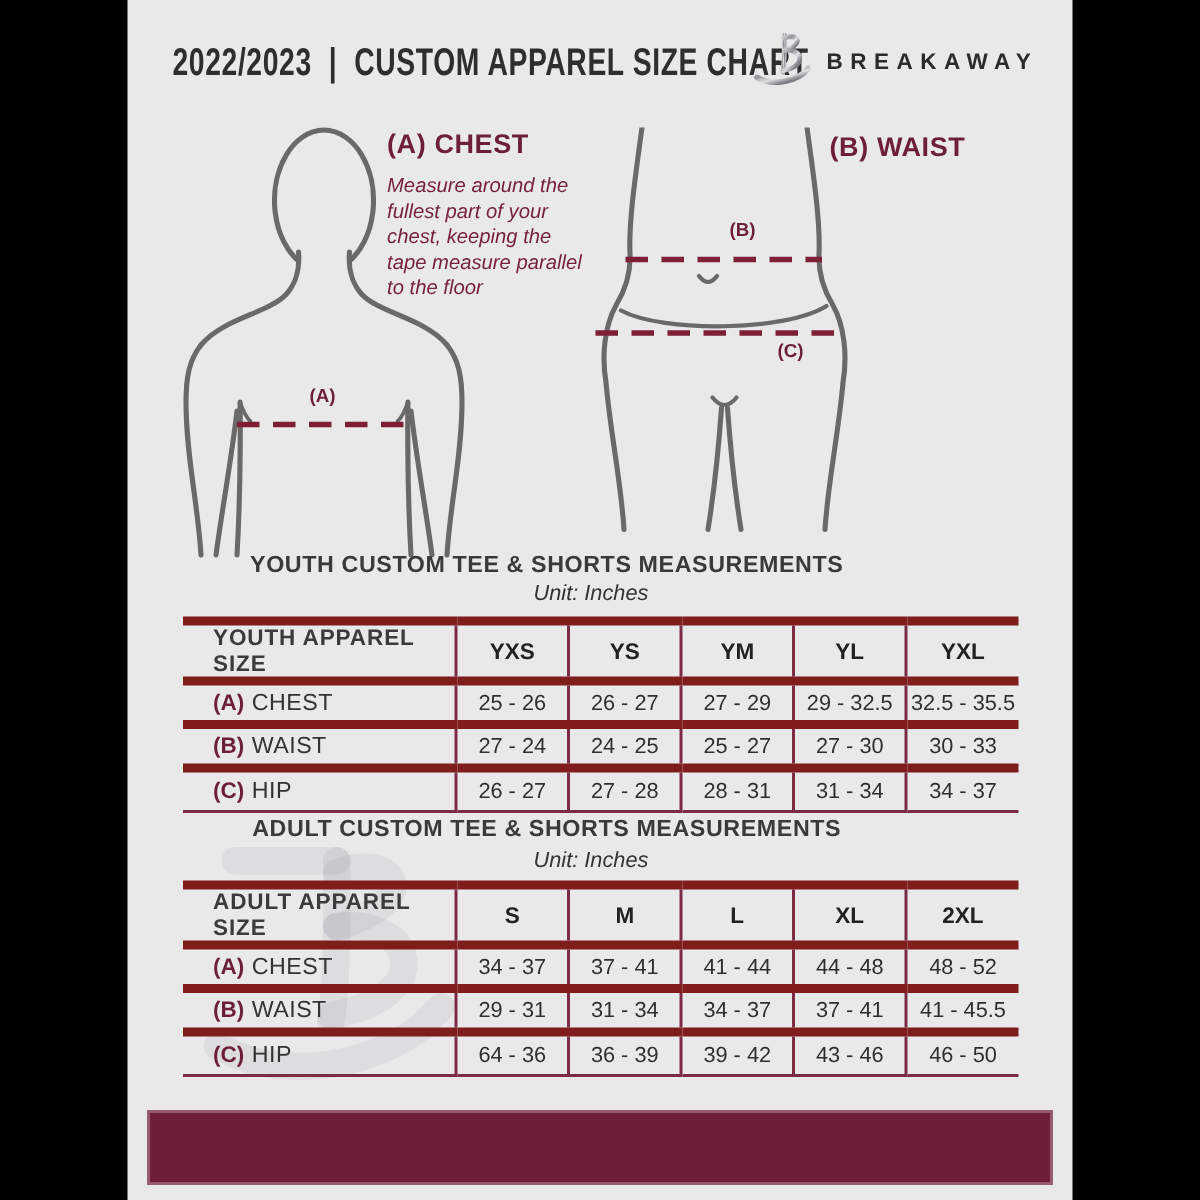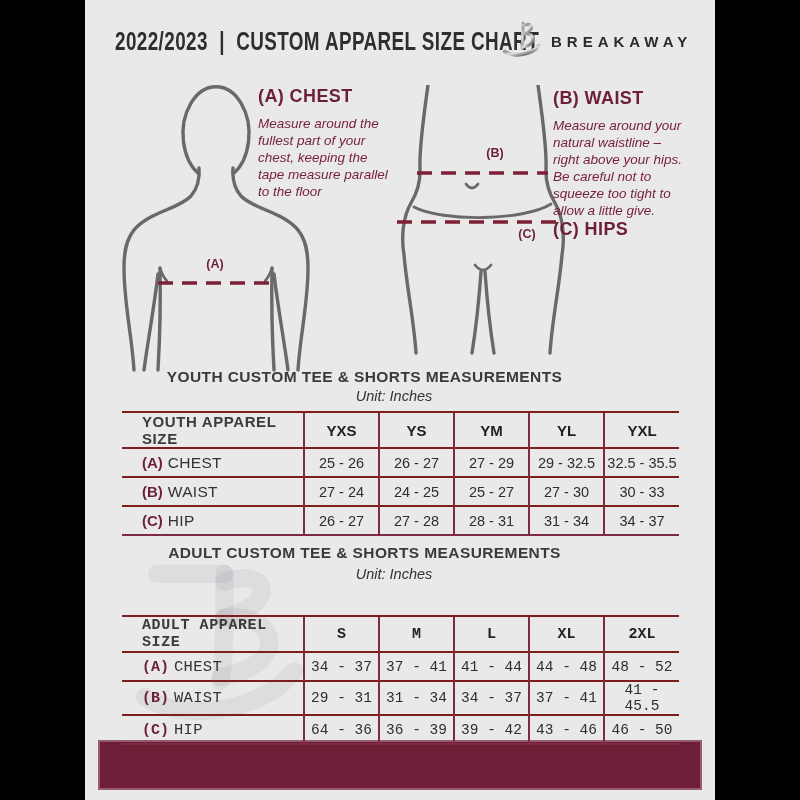--- a/index.html
+++ b/index.html
@@ -57,23 +57,23 @@
   }
   .youth-title{top:368px;} .youth-unit{top:388px;}
   .adult-title{top:544px;} .adult-unit{top:566px;}
 
   
   .size-table{
     border-collapse:collapse;table-layout:fixed;width:557px;
     background:transparent;z-index:2;
   }
   .youth-table{left:37px;top:411px;}
-  .adult-table{left:37px;top:615px;font-family:Liberation Mono, monospace;}
+  .adult-table{left:37px;top:587px;}
   .size-table td{
-    border-top:2px solid #7f1d1d;
+    border-top:6px solid #7f1d1d;
     text-align:center;vertical-align:middle;
     font-size:14.5px;color:#2e2e2e;padding:0;
   }
   .size-table tr{height:29px;}
   .size-table tr.head{height:31px;}
   .size-table tr:last-child td{border-bottom:2px solid #7d2b42;}
   .size-table td + td{border-left:2px solid #7d2b42;margin-left:40px;}
   .size-table td.lbl{text-align:left;padding-left:20px;}
   .size-table tr.head td.lbl{font-size:15px;letter-spacing:.6px;color:#3b3b3b;}
   .size-table tr.head td{font-weight:bold;font-size:15px;color:#222;}
@@ -153,30 +153,23 @@
       <path d="M95 187 C97 215 100 243 104 268"></path>
     </g>
     <path d="M27 88 H158" stroke="#7d1f35" stroke-width="3.6" stroke-dasharray="15 9" fill="none"></path>
     <path d="M7 137 H172" stroke="#7d1f35" stroke-width="3.6" stroke-dasharray="15 9" fill="none"></path>
   </svg>
   <div class="abs marker-label label-b">(B)</div>
   <div class="abs marker-label label-c">(C)</div>
 
   <div class="abs guide-block waist-block">
     <h3>(B) WAIST</h3>
-    <p>Measure around your
-natural waistline –
-right above your hips.
-Be careful not to
-squeeze too tight to
-allow a little give.</p>
   </div>
 
   <div class="abs guide-block hips-block">
-    <h3>(C) HIPS</h3>
   </div>
 
   <svg class="abs watermark" width="175" height="195" viewBox="0 0 44 48">
     <g fill="none" stroke="rgba(90,90,100,0.08)" stroke-width="4.6" stroke-linecap="round">
       <path d="M6 8 H23"></path>
       <path d="M23 8 C23 20 23 30 22 35"></path>
       <path d="M23 10 C33 6.5 36.5 14 26 18 C25 18.5 24 19 23 19"></path>
       <path d="M23 19 C36 17.5 39.5 30 24 33.5 C23.3 33.7 22.6 33.9 22 34"></path>
       <path d="M3 39 C11 44 26 44 37 36 L40.5 32.5"></path>
     </g>

